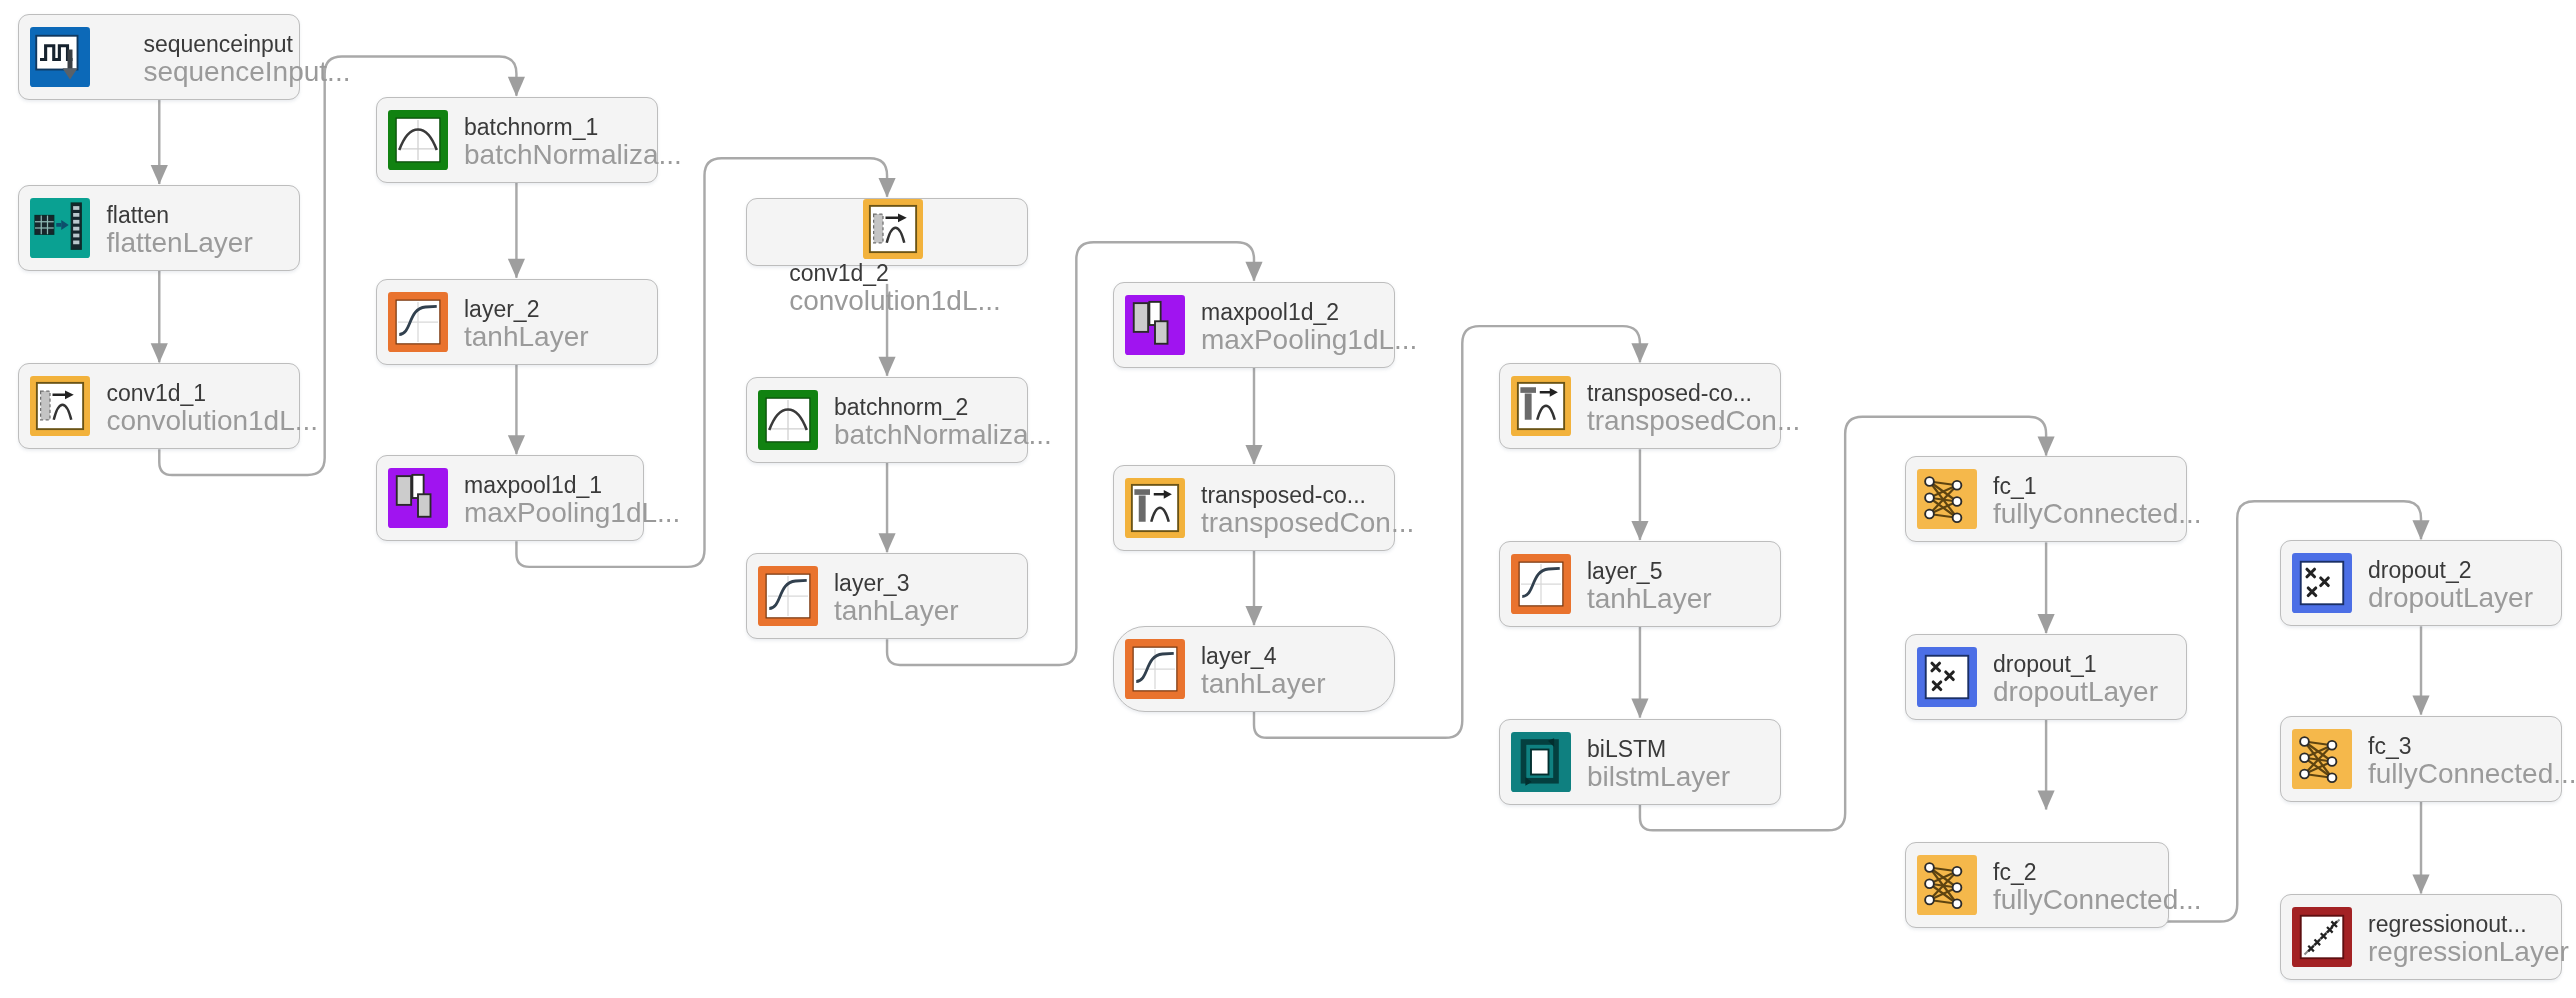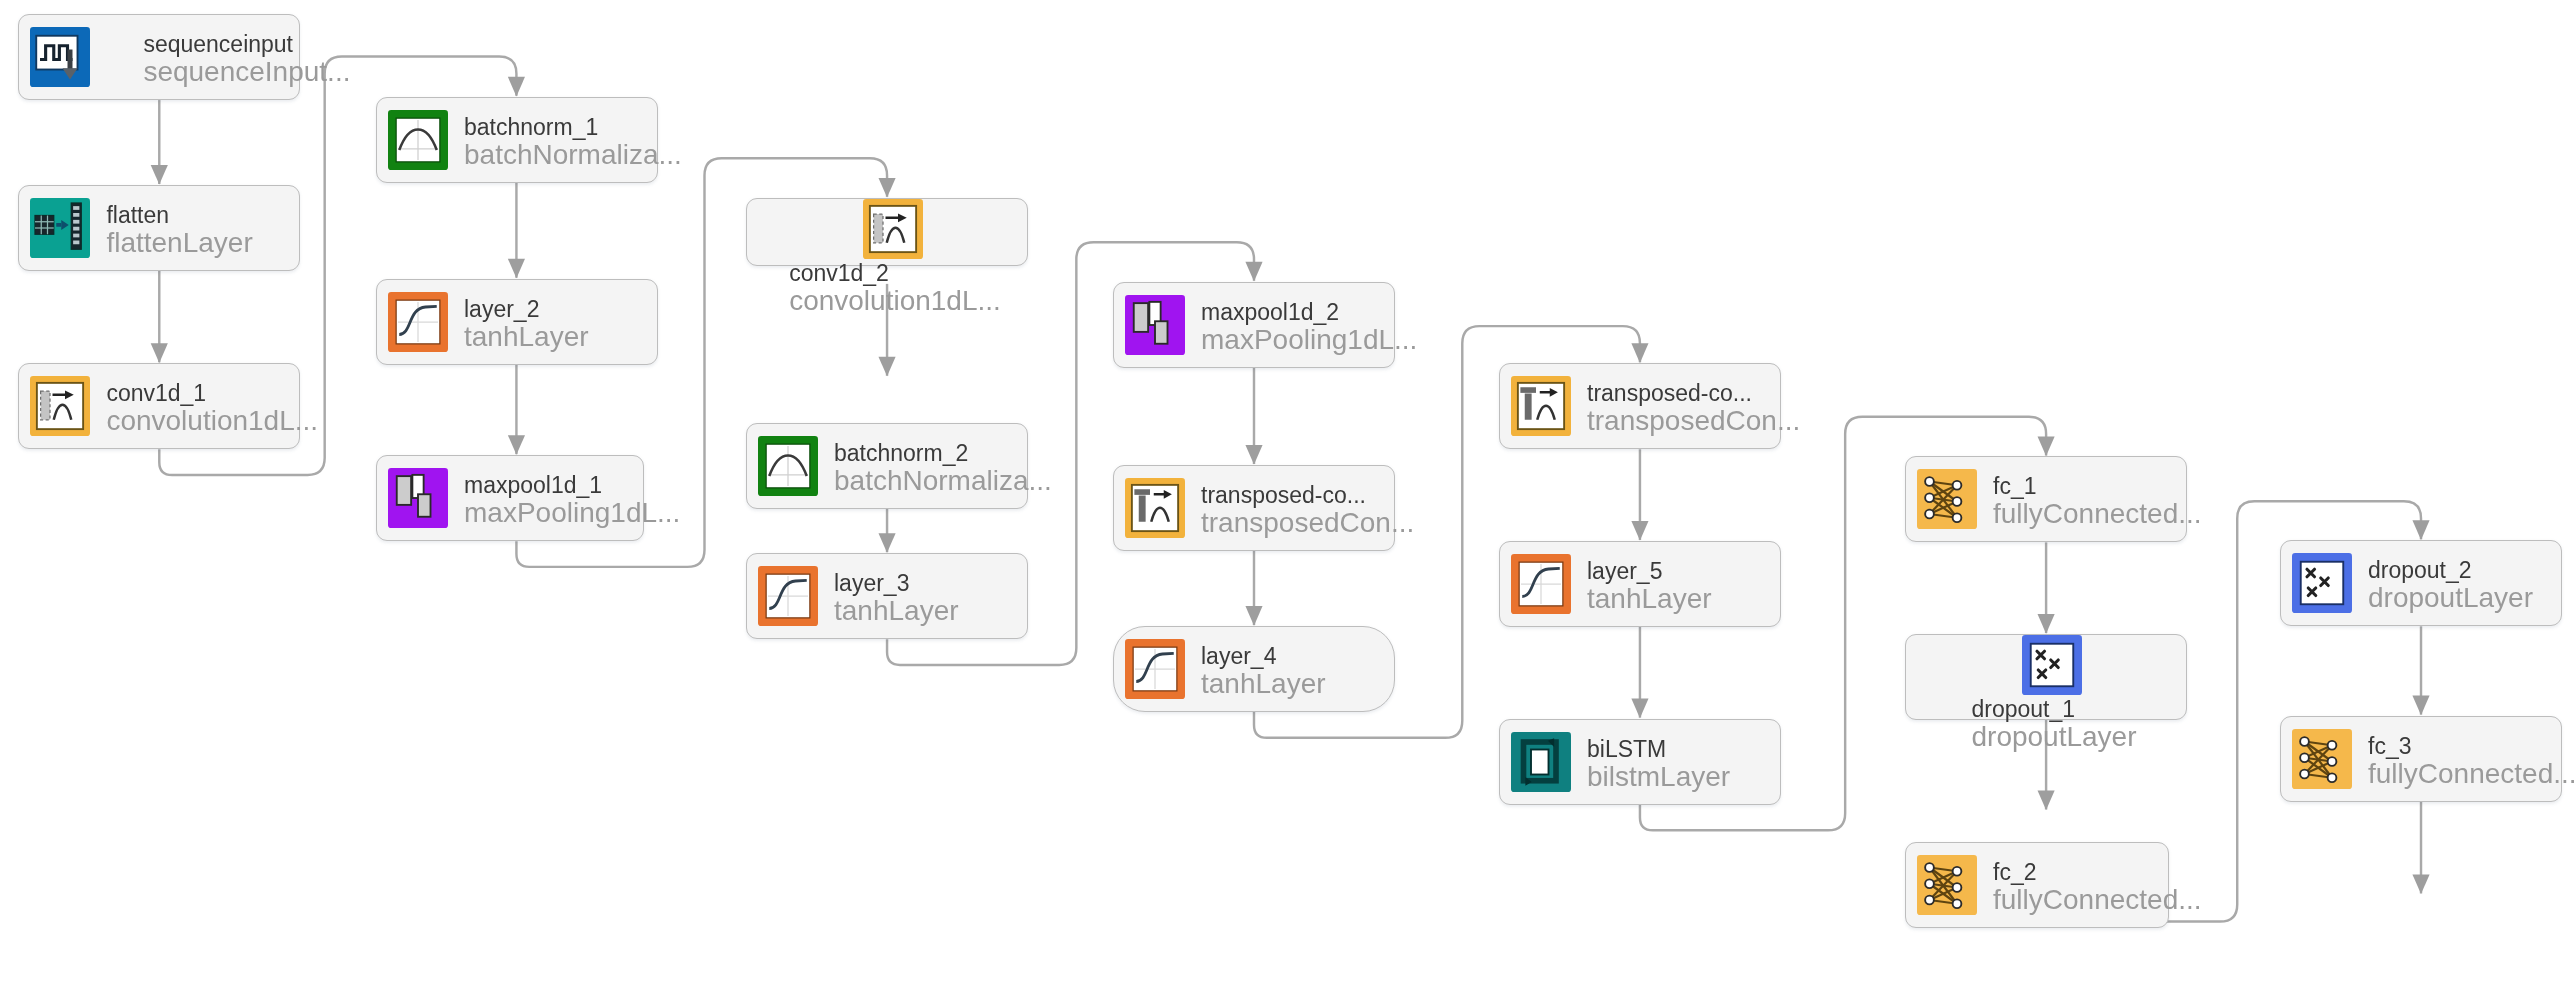--- a/index.html
+++ b/index.html
@@ -163,21 +163,21 @@
           <line x1="36" y1="30" x2="58" y2="30" stroke="#222222" stroke-width="4"></line>
           <path d="M56 23 L70 30 L56 37 Z" fill="#222222"></path>
           <path d="M38 70 C46 38 58 38 66 70" fill="none" stroke="#333333" stroke-width="4"></path>
         </svg>
       </span>
       <span class="labels">
         <span class="title">conv1d_2</span>
         <span class="subtitle">convolution1dL...</span>
       </span>
     </div>
-    <div class="node" style="left: 746px; top: 377px; width: 282px; height: 86px; margin-top: 46px;">
+    <div class="node" style="left: 746px; top: 377px; width: 282px; height: 86px;">
       <span class="icon">
         <svg viewBox="0 0 96 96">
           <rect width="96" height="96" rx="5" fill="#118211"></rect>
           <rect x="13" y="13" width="70" height="70" fill="#ffffff" stroke="#0a4d0a" stroke-width="2"></rect>
           <line x1="48" y1="16" x2="48" y2="80" stroke="#cfcfcf" stroke-width="2"></line>
           <line x1="16" y1="62" x2="80" y2="62" stroke="#cfcfcf" stroke-width="2"></line>
           <path d="M18 64 C34 20 62 20 78 64" fill="none" stroke="#3a3a3a" stroke-width="4"></path>
         </svg>
       </span>
       <span class="labels">
@@ -316,21 +316,21 @@
             <circle cx="64" cy="52" r="7"></circle>
             <circle cx="64" cy="78" r="7"></circle>
           </g>
         </svg>
       </span>
       <span class="labels">
         <span class="title">fc_1</span>
         <span class="subtitle">fullyConnected...</span>
       </span>
     </div>
-    <div class="node" style="left: 1905px; top: 634px; width: 282px; height: 86px; flex-direction: column;">
+    <div class="node" style="left: 1905px; top: 634px; width: 282px; height: 86px;">
       <span class="icon">
         <svg viewBox="0 0 96 96">
           <rect width="96" height="96" rx="5" fill="#4c6fe6"></rect>
           <rect x="14" y="14" width="68" height="68" fill="#ffffff" stroke="#1a2f66" stroke-width="3"></rect>
           <g stroke="#222222" stroke-width="5" stroke-linecap="round">
             <path d="M24 26 L36 38 M36 26 L24 38"></path>
             <path d="M46 40 L58 52 M58 40 L46 52"></path>
             <path d="M26 56 L38 68 M38 56 L26 68"></path>
           </g>
         </svg>
@@ -410,14 +410,34 @@
             <circle cx="64" cy="52" r="7"></circle>
             <circle cx="64" cy="78" r="7"></circle>
           </g>
         </svg>
       </span>
       <span class="labels">
         <span class="title">fc_3</span>
         <span class="subtitle">fullyConnected...</span>
       </span>
     </div>
+    <div class="node" style="left: 2280px; top: 894px; width: 282px; height: 86px;">
+      <span class="icon">
+        <svg viewBox="0 0 96 96">
+          <rect width="96" height="96" rx="5" fill="#a32224"></rect>
+          <rect x="14" y="14" width="68" height="68" fill="#ffffff" stroke="#5e0f10" stroke-width="3"></rect>
+          <line x1="20" y1="76" x2="76" y2="20" stroke="#888888" stroke-width="3"></line>
+          <g stroke="#222222" stroke-width="3.5">
+            <path d="M26 62 l9 9 M35 62 l-9 9"></path>
+            <path d="M36 52 l9 9 M45 52 l-9 9"></path>
+            <path d="M46 42 l9 9 M55 42 l-9 9"></path>
+            <path d="M56 32 l9 9 M65 32 l-9 9"></path>
+            <path d="M63 23 l9 9 M72 23 l-9 9"></path>
+          </g>
+        </svg>
+      </span>
+      <span class="labels">
+        <span class="title">regressionout...</span>
+        <span class="subtitle">regressionLayer</span>
+      </span>
+    </div>
   </div>
 
 
 </body></html>

